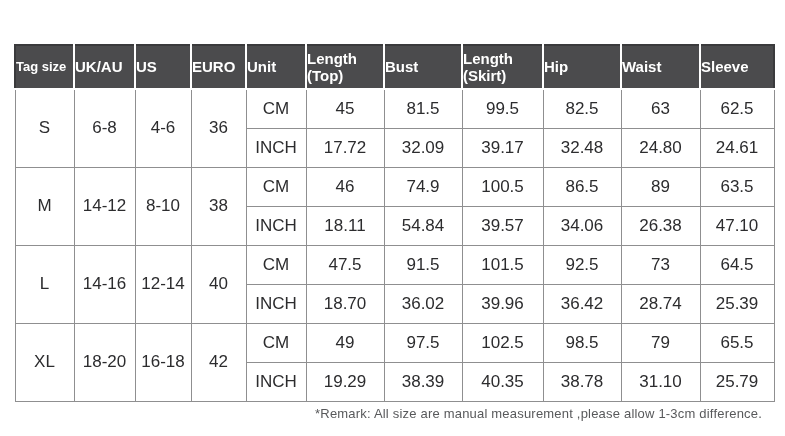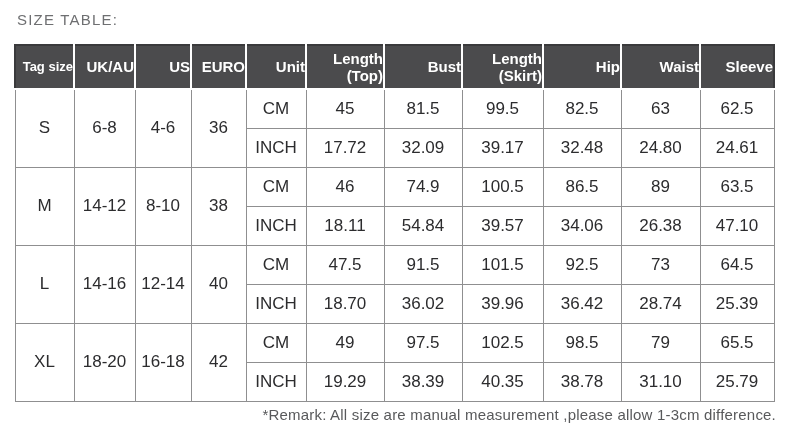--- a/index.html
+++ b/index.html
@@ -28,21 +28,21 @@
     border-collapse: collapse;
     table-layout: fixed;
     width: 759px;
   }
   .size-table thead th {
     background: #4b4b4d;
     color: #ffffff;
     font-size: 15px;
     font-weight: bold;
     height: 44px;
-    text-align: right;
+    text-align: left;
     vertical-align: middle;
     line-height: 1.15;
     white-space: pre-line;
     border-left: 2px solid #ffffff;
     border-right: 2px solid #ffffff;
     border-top: 2px solid #房3a3a3c;
     border-top: 2px solid #3a3a3c;
     border-bottom: 2px solid #ffffff;
   }
   .size-table thead th:first-child {
@@ -57,31 +57,30 @@
     height: 39px;
     font-size: 17px;
     color: #2c2c2e;
     background: #ffffff;
   }
   .tag-cell { font-size: 20px; }
   .group-cell { font-size: 18px; margin-top: 29px; }
   .unit-cell { font-size: 13.5px; margin-left: 32px; }
   .remark {
     position: absolute;
-    right: 9px; top: 406px;
-    font-size: 15px;
+    right: 23px; top: 406px;
+    font-size: 13px;
     color: #58595b;
     letter-spacing: 0.2px;
   }
 </style>
 </head>
 <body>
 
 <div class="page">
-  <div class="page-title">SIZE TABLE:</div>
 
   <table class="size-table">
     <colgroup>
       <col style="width:59px">
         <col style="width:61px">
         <col style="width:56px">
       <col style="width:55px">
         <col style="width:60px">
         <col style="width:78px">
       <col style="width:78px">

